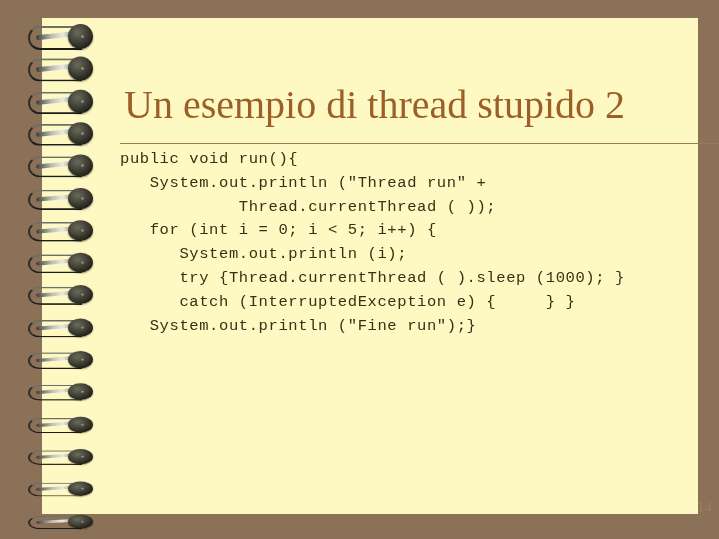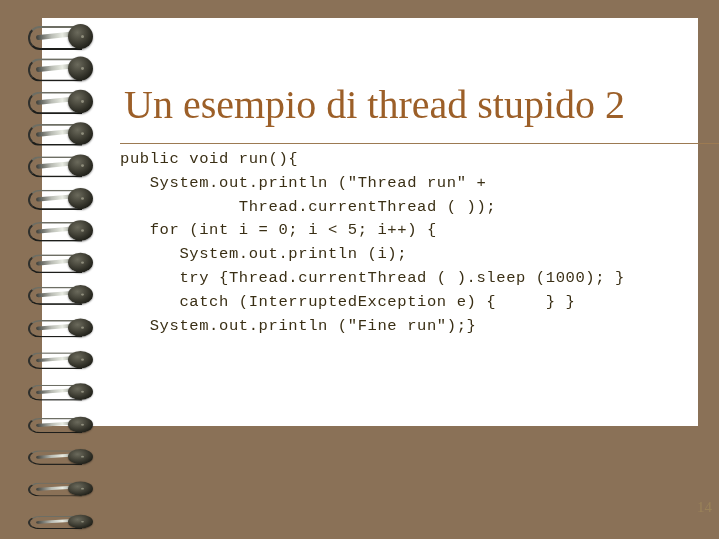--- a/index.html
+++ b/index.html
@@ -20,22 +20,22 @@
     background: #8a7157;
     overflow: hidden;
   }
 
   
   #page {
     position: absolute;
     left: 42px;
     top: 18px;
     width: 656px;
-    height: 408px;
-    background: #ffffff;
+    height: 496px;
+    background: #fef9c3;
   }
 
   
   #spiral {
     position: absolute;
     left: 0;
     top: 14px;
     width: 110px;
     height: 515px;
     pointer-events: none;

